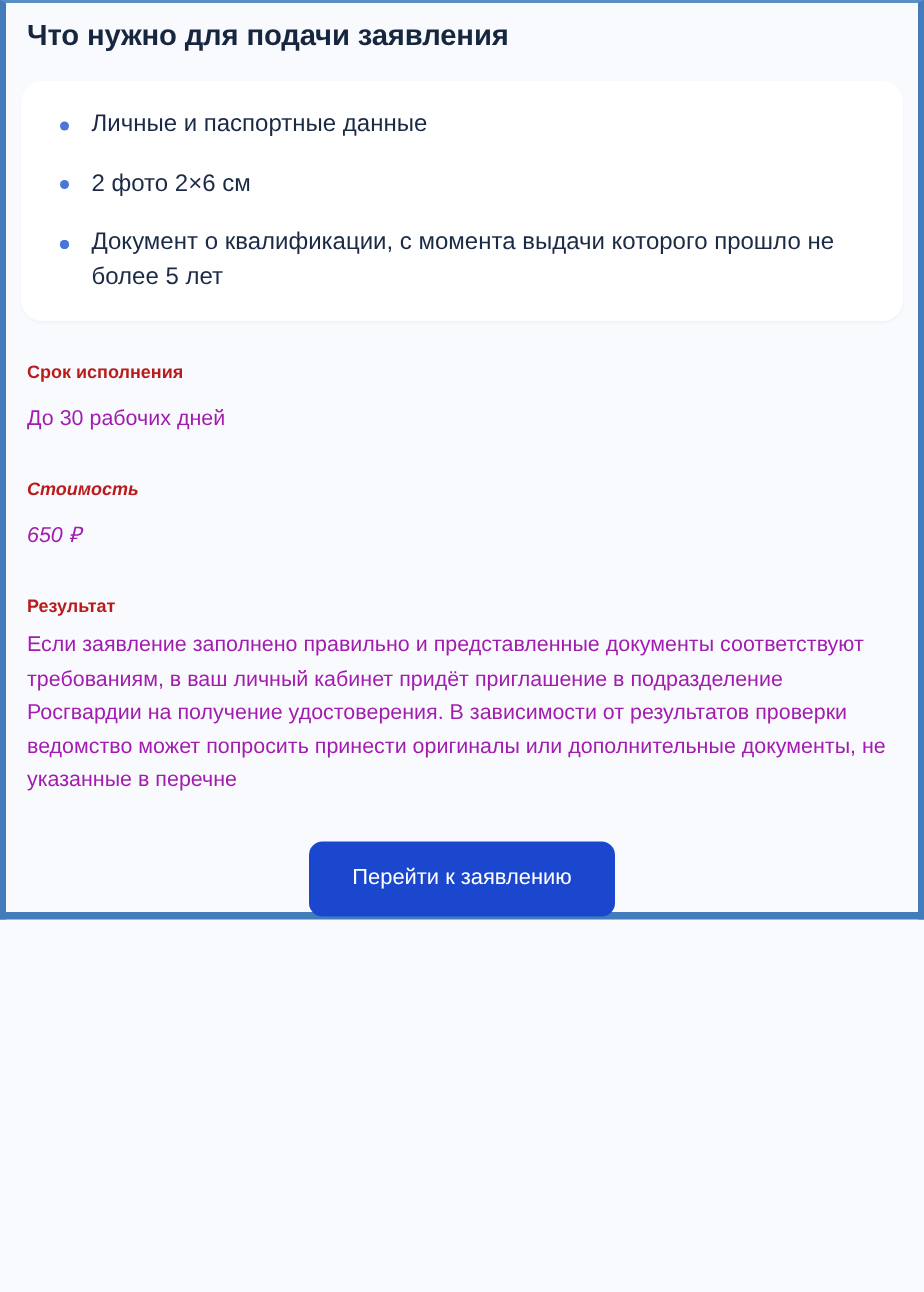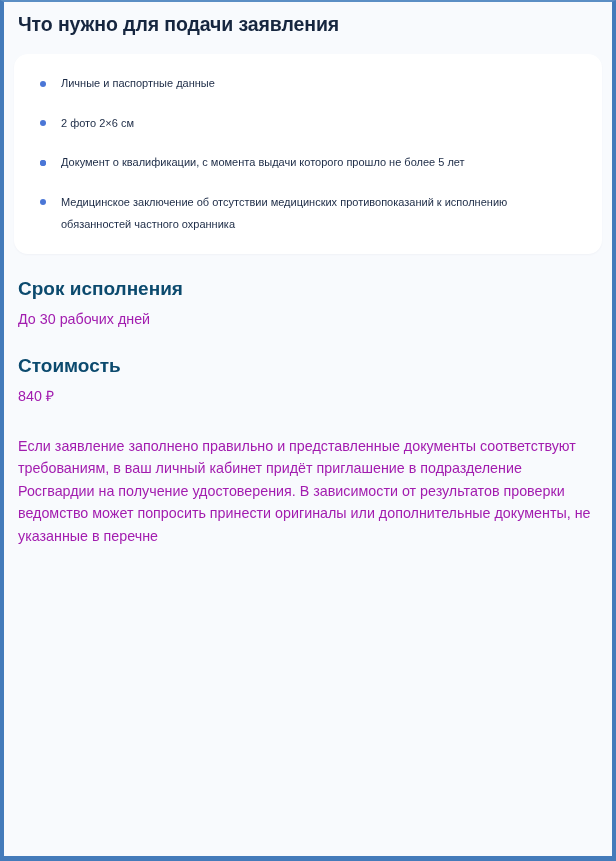--- a/index.html
+++ b/index.html
@@ -13,21 +13,21 @@
     background: #f7f9fd;
     font-family: "Liberation Sans", sans-serif;
     -webkit-font-smoothing: antialiased;
     overflow: hidden;
   }
 
   #page {
     position: relative;
     box-sizing: border-box;
     width: 616px;
-    height: 861px;
+    height: 613px;
     background: #f8fafd;
     border-left: 4px solid #447bba;
     border-right: 4px solid #447bba;
     border-top: 2px solid #5b8ec4;
     border-bottom: 5px solid #447bba;
     padding: 0;
   }
 
   .inner {
     position: relative;
@@ -60,21 +60,21 @@
   ul.req-list {
     list-style: none;
     margin: 0;
     padding: 0;
   }
 
   ul.req-list li {
     position: relative;
     padding-left: 25px;
     margin-bottom: 17px;
-    font-size: 11px;
+    font-size: 16px;
     line-height: 22.5px;
     color: #1b2a45;
   }
   ul.req-list li:last-child {
     margin-bottom: 0;
   }
 
   .bullet {
     position: absolute;
     left: 4px;
@@ -86,34 +86,35 @@
   }
 
   
   .section {
     padding: 0 4px;
   }
   .section.first {
     margin-top: 25px;
   }
   .section-heading {
-    font-size: 19px;
+    font-size: 12px;
     font-weight: bold;
     line-height: 19px;
-    color: #0c4a6e;
+    color: #b91c1c;
     margin: 0;
   }
   .section-body {
     font-size: 14.3px;
     line-height: 22.5px;
     color: #a21caf;
     margin: 10px 0 0 0;
   }
   .section.cost {
     margin-top: 26px;
+    font-style: italic;
   }
   .section.result {
     margin-top: 27px;
   }
   .section.result .section-body {
     margin-top: 5px;
   }
 
   
   .cta-wrap {
@@ -156,36 +157,36 @@
           <span class="bullet"></span>
           <span>2 фото 2×6 см</span>
         </li>
         <li>
           <span class="bullet"></span>
         </li>
         <li>
           <span class="bullet"></span>
           <span>Документ о квалификации, с момента выдачи которого прошло не более 5 лет</span>
         </li>
-        <li>
-          <span class="bullet"></span>
-          <span>Медицинское заключение об отсутствии медицинских противопоказаний к исполнению обязанностей частного охранника</span>
-        </li>
       </ul>
     </div>
 
     <div class="section first">
       <div class="section-heading">Срок исполнения</div>
       <p class="section-body">До 30 рабочих дней</p>
     </div>
 
     <div class="section cost">
       <div class="section-heading">Стоимость</div>
-      <p class="section-body">840 ₽</p>
+      <p class="section-body">650 ₽</p>
     </div>
 
     <div class="section result">
+      <div class="section-heading">Результат</div>
       <p class="section-body">Если заявление заполнено правильно и представленные документы соответствуют требованиям, в ваш личный кабинет придёт приглашение в подразделение Росгвардии на получение удостоверения. В зависимости от результатов проверки ведомство может попросить принести оригиналы или дополнительные документы, не указанные в перечне</p>
     </div>
 
+    <div class="cta-wrap">
+      <button class="cta-button">Перейти к заявлению</button>
+    </div>
 
   </div>
 </div>
 
 </body></html>

